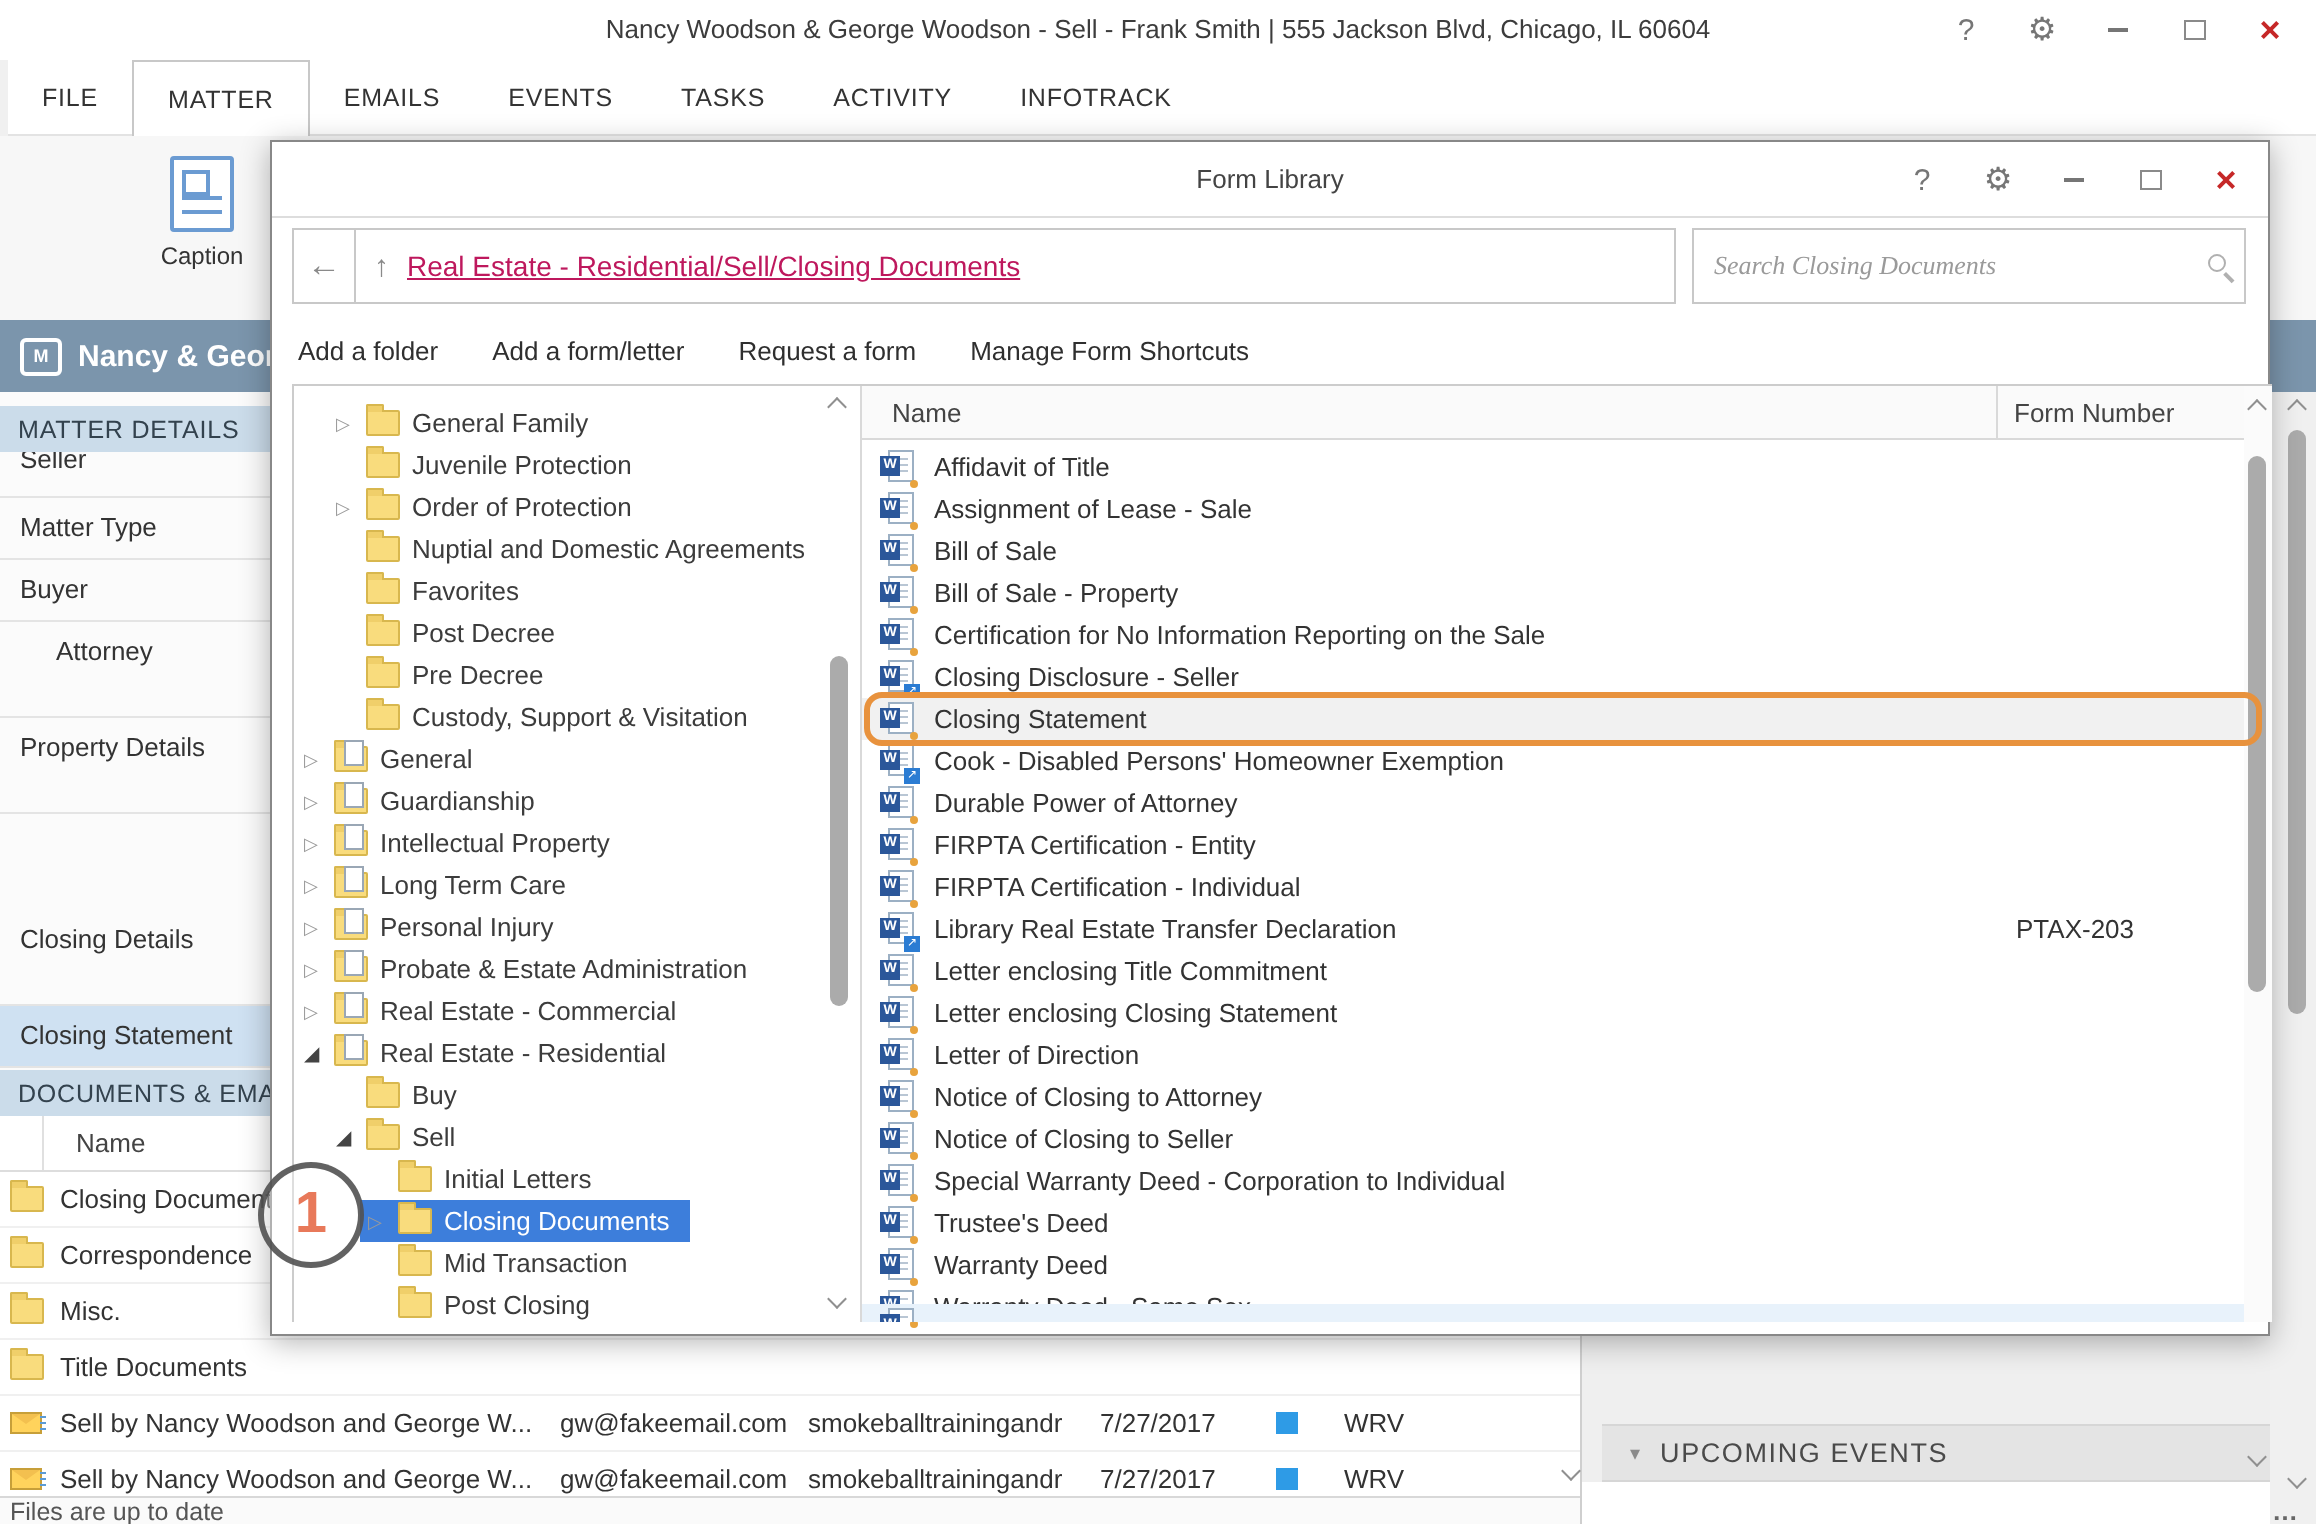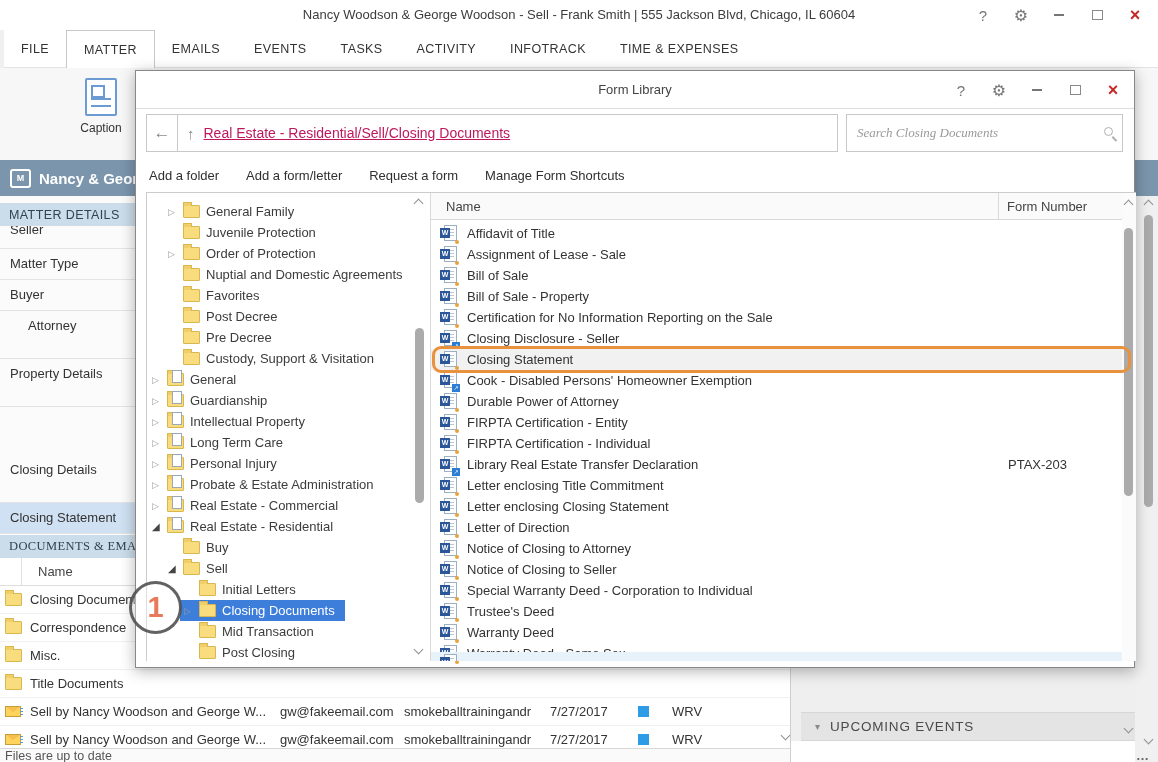--- a/index.html
+++ b/index.html
@@ -46,21 +46,21 @@
   #sidebar { position:absolute; left:0; top:196px; width:135px; height:352px; background:#fbfbfb; }
   .sec-header { height:23px; background:#cbdcea; color:#33424e; font-size:12.5px; letter-spacing:.4px;
     display:flex; align-items:center; padding-left:9px; white-space:nowrap; overflow:hidden; }
   #matter-header { position:absolute; left:0; top:203px; width:135px; }
   .side-item { border-bottom:1px solid #e4e4e4; font-size:13px; color:#333;
     padding:7px 0 0 10px; background:#fbfbfb; overflow:hidden; }
   .side-item.indent { padding-left:28px; }
   .side-item.sel { background:#cfe1f2; }
   .side-item.clipped { padding-top:0; }
   .side-item.clipped span { position:relative; top:-4px; display:block; }
-  #docs-header { position:absolute; left:0; top:535px; width:135px;font-family:Liberation Serif, serif; }
+  #docs-header { position:absolute; left:0; top:535px; width:135px; }
 
   
   #doc-table { position:absolute; left:0; top:558px; width:790px; height:204px; background:#fff; }
   #doc-table-header { height:28px; border-bottom:1px solid #ddd; display:flex; align-items:center;
     font-size:13px; color:#444; }
   #doc-table-header .stub { width:22px; height:100%; border-right:1px solid #e0e0e0; }
   #doc-table-header .nh { padding-left:16px; }
   .doc-row { height:28px; display:flex; align-items:center; font-size:13px; color:#333;
     border-bottom:1px solid #f0f0f0; white-space:nowrap; }
   .doc-row .ic { width:30px; display:flex; justify-content:flex-start; padding-left:5px; }
@@ -196,21 +196,20 @@
 </div>
 
 <div id="tabbar">
     <div class="tab">FILE</div>
     <div class="tab active">MATTER</div>
     <div class="tab">EMAILS</div>
     <div class="tab">EVENTS</div>
     <div class="tab">TASKS</div>
     <div class="tab">ACTIVITY</div>
     <div class="tab">INFOTRACK</div>
-    <div class="tab">TIME &amp; EXPENSES</div>
   </div>
 
 <div id="ribbon">
     <div class="tool" style="left: 70px;">
       <div class="docicon-big caption"></div>
       <div class="tlabel">Caption</div>
     </div>
   </div>
 
 <div id="banner">

